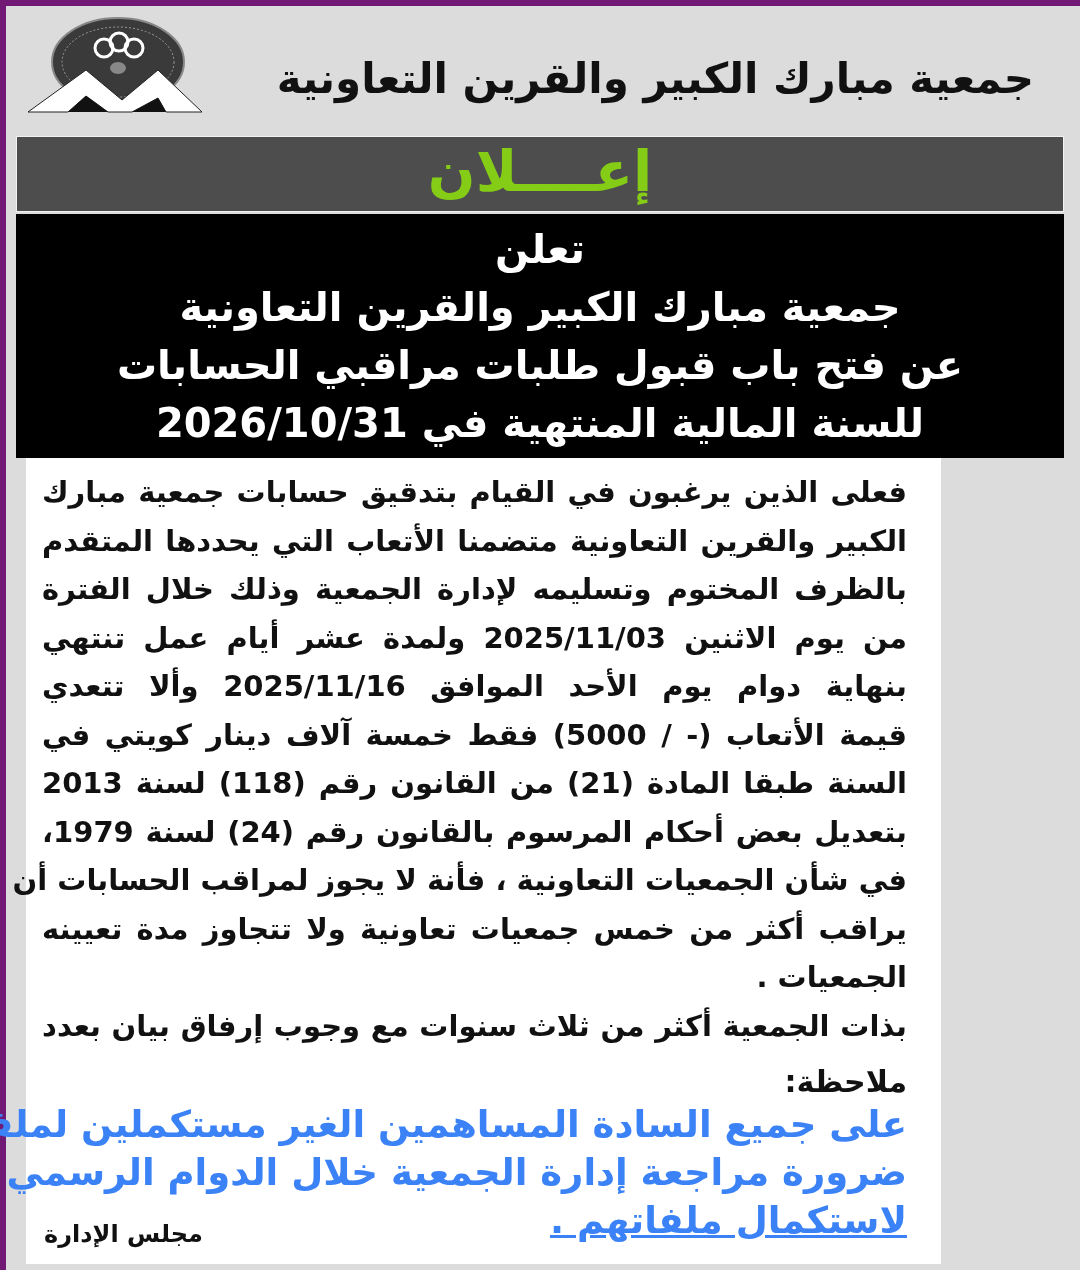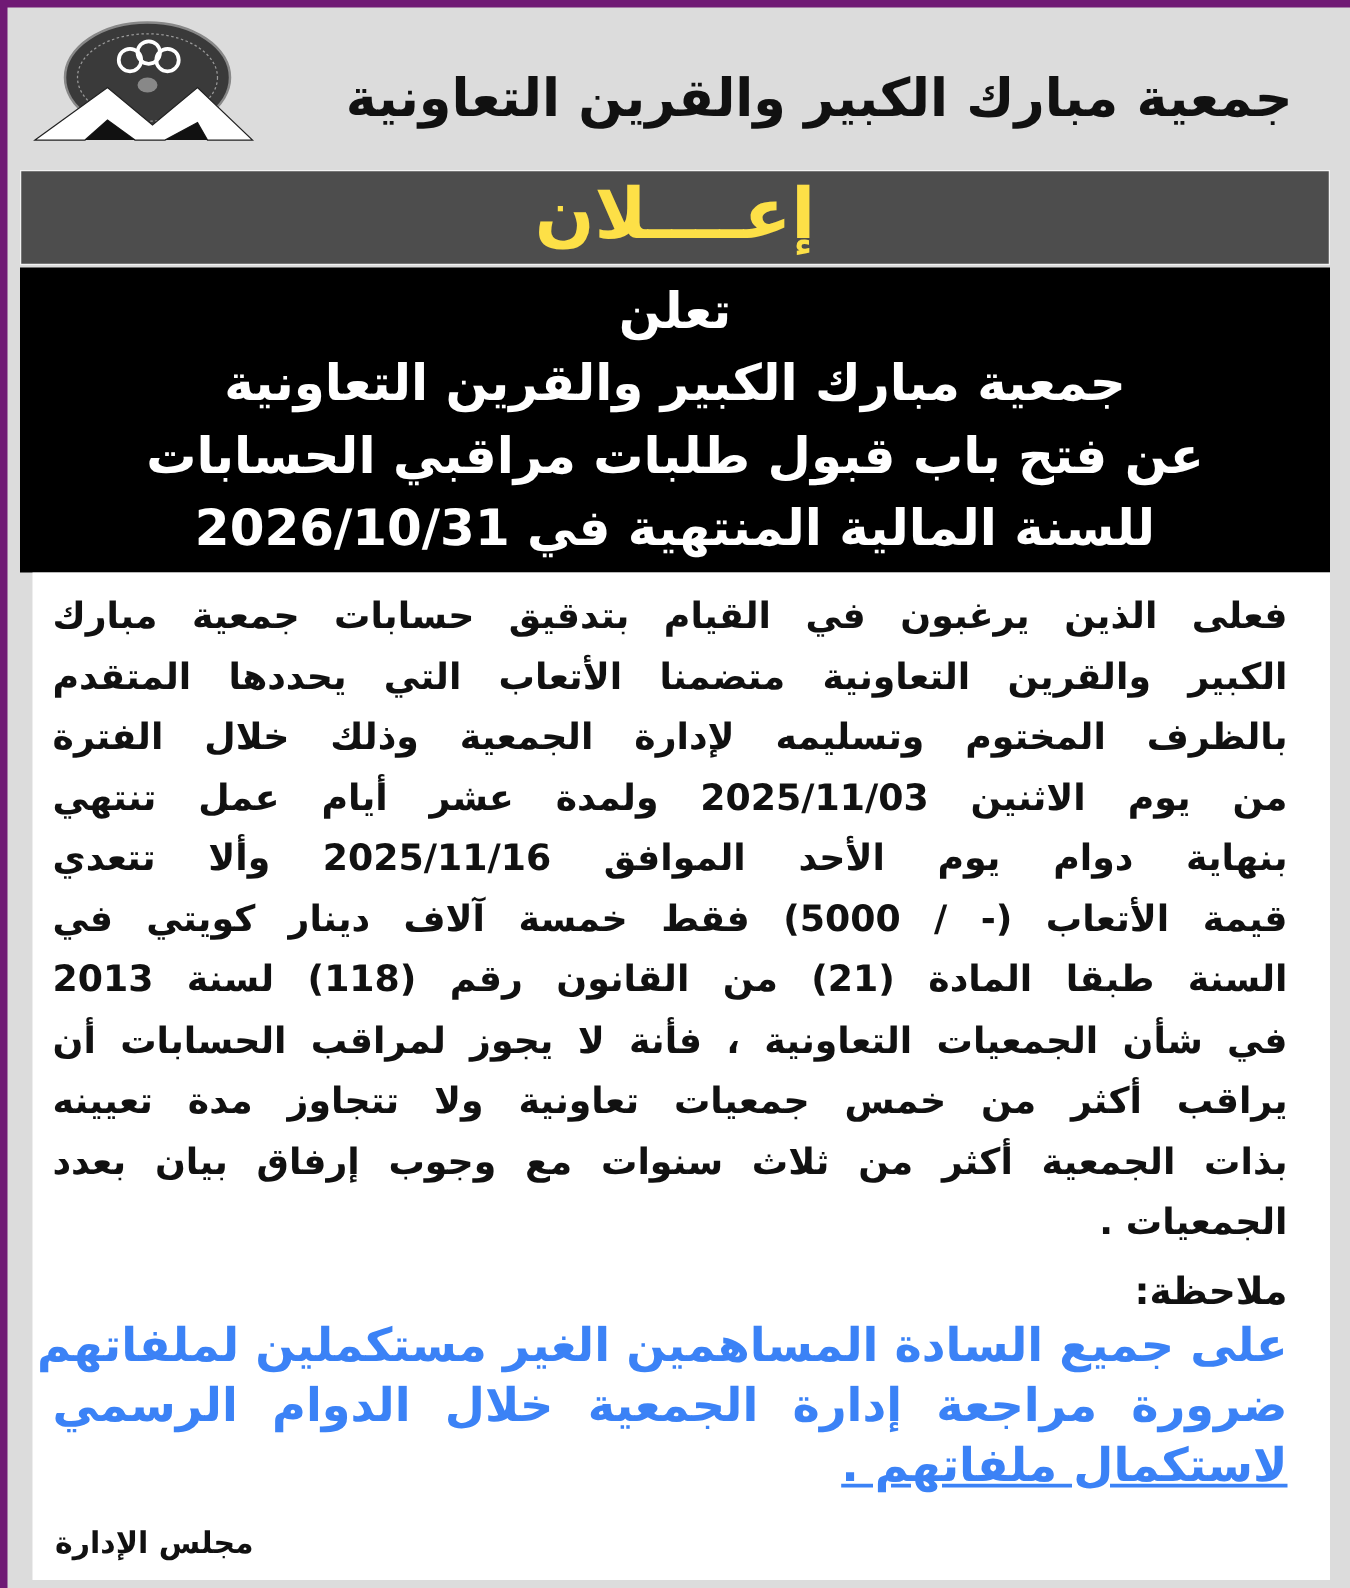--- a/index.html
+++ b/index.html
@@ -24,34 +24,34 @@
   }
   .logo {
     position: absolute; left: 20px; top: 6px; width: 180px; height: 104px;
   }
   .banner {
     position: absolute; left: 10px; top: 130px; width: 1046px; height: 74px;
     background: #4d4d4d; border: 1px solid #f2f2f2;
     display: flex; align-items: center; justify-content: center;
   }
   .banner span {
-    direction: rtl; color: #fde047; font-weight: bold; font-size: 56px;
+    direction: rtl; color: #84cc16; font-weight: bold; font-size: 56px;
     letter-spacing: 2px; margin-top: -6px;
   }
   .headline {
     position: absolute; left: 10px; top: 208px; width: 1048px; height: 244px;
     background: #000;
     display: flex; flex-direction: column; align-items: center; justify-content: center;
   }
   .headline div {
     direction: rtl; color: #fff; font-weight: bold; font-size: 40px; line-height: 58px;
     text-align: right;
   }
   .body {
-    position: absolute; left: 20px; top: 452px; width: 1038px; height: 806px;
+    position: absolute; left: 20px; top: 452px; width: 915px; height: 806px;
     background: #fff;
   }
   .para {
     direction: rtl; text-align: justify; text-align-last: justify;
     font-size: 29px; line-height: 48.5px; color: #111; font-weight: bold;
     padding: 10px 34px 0 16px;
   }
   .para .ln { display: block; text-align: justify; text-align-last: justify; white-space: nowrap; }
   .para .ln.last { text-align-last: right; }
   .note-title {
@@ -103,24 +103,25 @@
 
   <div class="body">
     <div class="para">
       <span class="ln">فعلى الذين يرغبون في القيام بتدقيق حسابات جمعية مبارك</span>
       <span class="ln">الكبير والقرين التعاونية متضمنا الأتعاب التي يحددها المتقدم</span>
       <span class="ln">بالظرف المختوم وتسليمه لإدارة الجمعية وذلك خلال الفترة</span>
       <span class="ln">من يوم الاثنين 2025/11/03 ولمدة عشر أيام عمل تنتهي</span>
       <span class="ln">بنهاية دوام يوم الأحد الموافق 2025/11/16 وألا تتعدي</span>
       <span class="ln">قيمة الأتعاب (- / 5000) فقط خمسة آلاف دينار كويتي في</span>
       <span class="ln">السنة طبقا المادة (21) من القانون رقم (118) لسنة 2013</span>
+      <span class="ln">بتعديل بعض أحكام المرسوم بالقانون رقم (24) لسنة 1979،</span>
       <span class="ln">في شأن الجمعيات التعاونية ، فأنة لا يجوز لمراقب الحسابات أن</span>
       <span class="ln">يراقب أكثر من خمس جمعيات تعاونية ولا تتجاوز مدة تعيينه</span>
+      <span class="ln last">الجمعيات .</span>
       <span class="ln">بذات الجمعية أكثر من ثلاث سنوات مع وجوب إرفاق بيان بعدد</span>
-      <span class="ln last">الجمعيات .</span>
     </div>
 
     <div class="note-title">ملاحظة:</div>
     <div class="note">
       <span class="ln">على جميع السادة المساهمين الغير مستكملين لملفاتهم</span>
       <span class="ln">ضرورة مراجعة إدارة الجمعية خلال الدوام الرسمي</span>
       <span class="ln last">لاستكمال ملفاتهم .</span>
     </div>
 
     <div class="sign">مجلس الإدارة</div>

